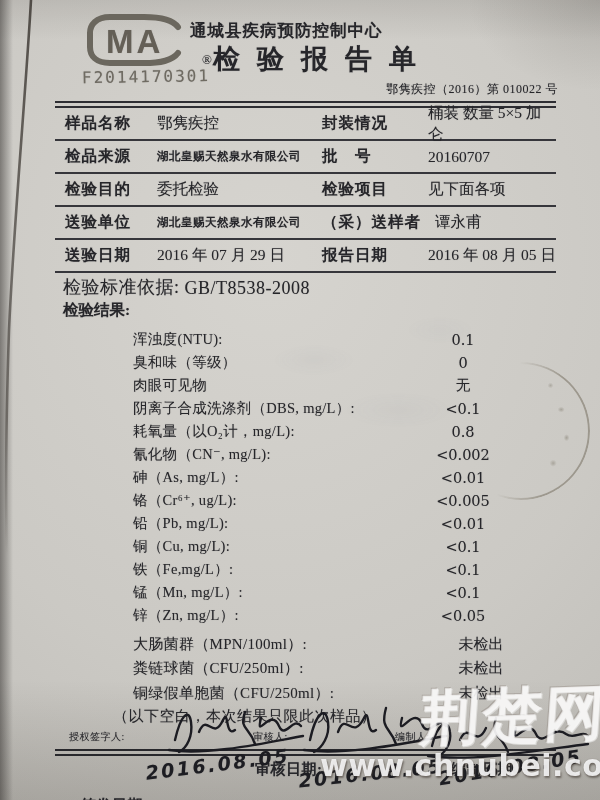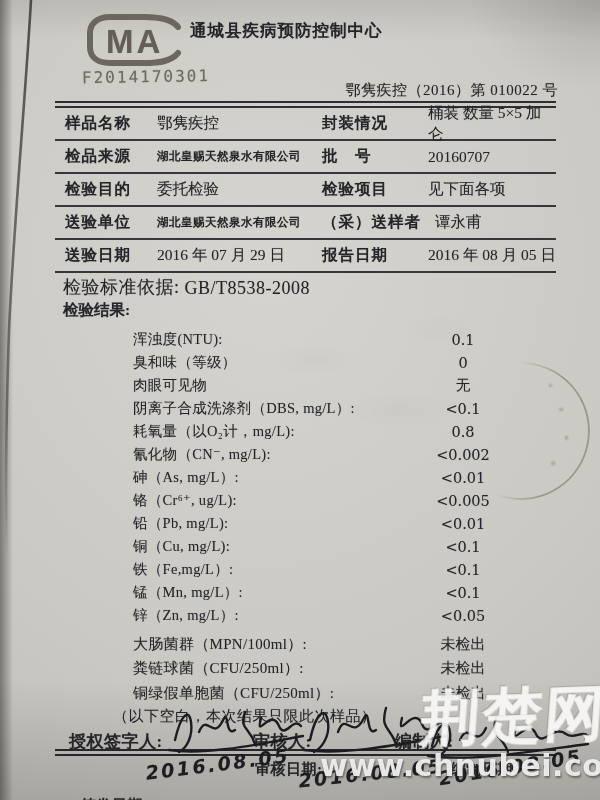--- a/index.html
+++ b/index.html
@@ -26,39 +26,39 @@
     filter:blur(2px);}
   
   .cma{position:absolute;left:86px;top:14px;width:140px;}
   .cma svg{display:block;}
   .cma-serial{font-family:"DejaVu Sans Mono","Liberation Mono",monospace;
     color:#6f6b62;font-size:16px;letter-spacing:2px;margin:1px 0 0 -4px;transform:rotate(-1deg);}
   .org{position:absolute;left:190px;top:20px;width:240px;
     font-size:16.5px;letter-spacing:1px;font-weight:600;}
   .title{position:absolute;left:202px;top:41px;font-size:27px;font-weight:600;letter-spacing:17px;white-space:nowrap;}
   .reg{font-size:13px;letter-spacing:0;vertical-align:4px;margin-right:1px;font-weight:400;}
-  .docno{position:absolute;right:42px;top:81px;font-size:15px;letter-spacing:.5px;text-align:right;}
+  .docno{position:absolute;right:42px;top:81px;font-size:12px;letter-spacing:.5px;text-align:right;}
   
   .table{position:absolute;left:55px;top:101px;width:501px;}
   .dbl-top{height:3px;border-top:2px solid #2e2e33;border-bottom:2px solid #2e2e33;}
   .info-row{display:flex;align-items:center;height:31px;border-bottom:2px solid #36363b;font-size:15.5px;}
   .c1{flex:0 0 92px;padding-left:10px;font-weight:600;letter-spacing:1px;}
   .c2{flex:0 0 165px;}
   .c2.small, .small{font-size:11.5px;letter-spacing:.5px;font-weight:600;}
   .c3{flex:0 0 auto;min-width:92px;font-weight:700;letter-spacing:1px;}
   .c4{margin-left:14px;}
   .std-row{height:26px;display:flex;align-items:flex-end;font-size:18px;padding-left:8px;letter-spacing:.5px;}
   .res-head{height:22px;display:flex;align-items:center;font-size:15.5px;padding-left:8px;font-weight:600;}
   .results{padding-top:7px;}
   .res-row{display:flex;align-items:center;height:23px;font-size:14.5px;}
   .res-row .item{flex:0 0 282px;margin-left:78px;letter-spacing:.3px;}
   .res-row .val{flex:0 0 96px;text-align:center;font-family:"DejaVu Serif","Liberation Serif",serif;}
-  .res-row.micro{height:24.5px;font-size:15px;}
+  .res-row.micro{height:24.5px;font-size:15px;gap:18px;}
   .note-row{height:22px;display:flex;align-items:center;font-size:15px;padding-left:58px;letter-spacing:.5px;}
-  .sign-row{position:relative;height:21px;font-size:17px;font-weight:700;}
+  .sign-row{position:relative;height:21px;font-size:10px;font-weight:400;}
   .sign-row .lbl{position:absolute;top:2px;letter-spacing:.5px;}
   .lbl-auth{left:14px;} .lbl-review{left:190px;padding-left:8px;} .lbl-compile{left:340px;}
   .dbl-bot{height:3px;border-top:2px solid #28282c;border-bottom:2px solid #28282c;}
   .date-row{position:relative;height:30px;font-size:15px;font-weight:600;}
   .date-row .lbl{position:absolute;top:4px;letter-spacing:.5px;}
   .lbl-issue{left:26px;margin-top:36px;} .lbl-revdate{left:200px;} .lbl-compdate{left:348px;padding-left:48px;}
   
   .hand{position:absolute;font-family:"DejaVu Sans",sans-serif;font-style:italic;font-weight:700;
     font-size:19px;letter-spacing:2.5px;color:#1d1d22;white-space:nowrap;}
   .hd1{left:145px;top:753px;transform:rotate(-7deg);}
@@ -108,20 +108,21 @@
 
   <div class="cma">
     <svg width="120" height="52" viewBox="0 0 120 52">
       <path d="M92,13 C86,5 72,3 58,3 L24,3 C10,3 4,11 4,19 L4,33 C4,42 10,49 24,49 L58,49 C74,49 86,47 92,39" fill="none" stroke="#6b675e" stroke-width="6" stroke-linecap="round"></path>
       <text x="20" y="39" font-family="Liberation Sans, sans-serif" font-weight="bold" font-size="33" letter-spacing="3" fill="#645f56">MA</text>
     </svg>
     <div class="cma-serial">F2014170301</div>
   </div>
 
   <div class="org">通城县疾病预防控制中心</div>
+  <div class="title"><span class="reg">®</span><span>检验报告单</span></div>
   <div class="docno">鄂隽疾控（2016）第 010022 号</div>
 
   <div class="table">
     <div class="dbl-top"></div>
 
     <div class="info-row">
       <span class="c1">样品名称</span>
       <span class="c2">鄂隽疾控</span>
       <span class="c3">封装情况</span>
       <span class="c4">桶装 数量 5×5 加仑</span>

